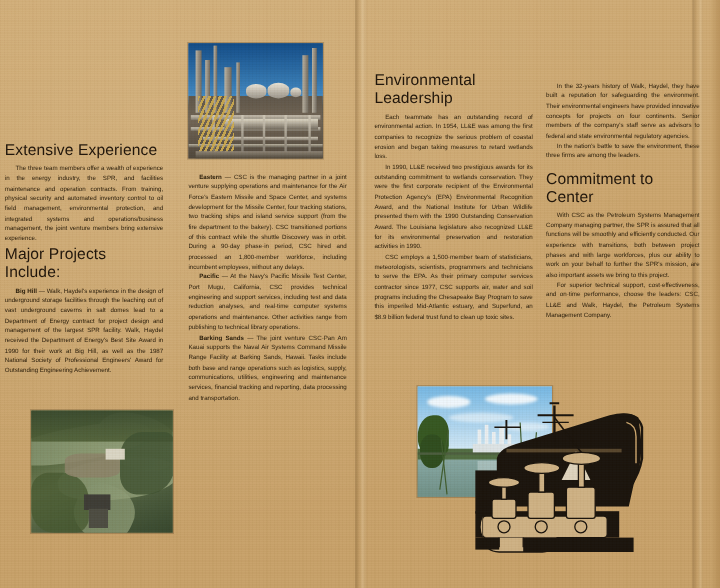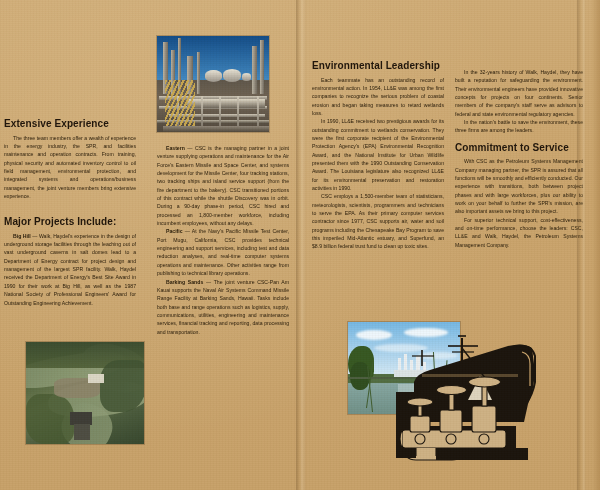--- a/index.html
+++ b/index.html
@@ -29,21 +29,21 @@
     pointer-events:none;
   }
   .fold-left{left:296px;}
   .fold-right{left:577px;width:9px;
     background:linear-gradient(90deg, rgba(90,62,26,0.28) 0%, rgba(160,120,65,0.08) 45%, rgba(255,245,220,0.16) 75%, rgba(120,85,40,0.05) 100%);}
   .edge-right{position:absolute;left:592px;top:0;bottom:0;width:8px;
     background:linear-gradient(90deg, rgba(200,165,110,0.35), rgba(170,130,75,0.55));}
 
   .col{position:absolute;}
   h2.heading{
-    font-size:10px;font-weight:bold;color:#1c1208;
+    font-size:13px;font-weight:normal;color:#1c1208;
     margin:0 0 4px 0;letter-spacing:0.1px;line-height:1.15;
   }
   p.body{
     font-size:5.15px;line-height:1.62;color:#241806;
     margin:0 0 0 0;text-align:justify;
     text-indent:9px;
     font-weight:normal;
     -webkit-font-smoothing:antialiased;
   }
   p.body + p.body{margin-top:0;}
@@ -87,41 +87,41 @@
   #ship-art svg{display:block;}
 </style>
 </head>
 <body>
 
 <div class="page">
 
   <div class="col" style="left:4px;top:118px;width:132px;">
     <h2 class="heading">Extensive Experience</h2>
     <p class="body">The three team members offer a wealth of experience in the energy industry, the SPR, and facilities maintenance and operation contracts. From training, physical security and automated inventory control to oil field management, environmental protection, and integrated systems and operations/business management, the joint venture members bring extensive experience.</p>
-    <h2 class="heading" style="margin-top:16px;">Major Projects Include:</h2>
+    <h2 class="heading" style="margin-top:1px;">Major Projects Include:</h2>
     <p class="body"><span class="lead">Big Hill</span><span> — Walk, Haydel's experience in the design of underground storage facilities through the leaching out of vast underground caverns in salt domes lead to a Department of Energy contract for project design and management of the largest SPR facility. Walk, Haydel received the Department of Energy's Best Site Award in 1990 for their work at Big Hill, as well as the 1987 National Society of Professional Engineers' Award for Outstanding Engineering Achievement.</span></p>
   </div>
 
   <div class="col" style="left:157px;top:144px;width:132px;">
     <p class="body"><span class="lead">Eastern</span><span> — CSC is the managing partner in a joint venture supplying operations and maintenance for the Air Force's Eastern Missile and Space Center, and systems development for the Missile Center, four tracking stations, two tracking ships and island service support (from the fire department to the bakery). CSC transitioned portions of this contract while the shuttle Discovery was in orbit. During a 90-day phase-in period, CSC hired and processed an 1,800-member workforce, including incumbent employees, without any delays.</span></p>
     <p class="body gap"><span class="lead">Pacific</span><span> — At the Navy's Pacific Missile Test Center, Port Mugu, California, CSC provides technical engineering and support services, including test and data reduction analyses, and real-time computer systems operations and maintenance. Other activities range from publishing to technical library operations.</span></p>
     <p class="body gap"><span class="lead">Barking Sands</span><span> — The joint venture CSC-Pan Am Kauai supports the Naval Air Systems Command Missile Range Facility at Barking Sands, Hawaii. Tasks include both base and range operations such as logistics, supply, communications, utilities, engineering and maintenance services, financial tracking and reporting, data processing and transportation.</span></p>
   </div>
 
   <div class="col" style="left:312px;top:60px;width:132px;">
     <h2 class="heading">Environmental Leadership</h2>
     <p class="body">Each teammate has an outstanding record of environmental action. In 1954, LL&amp;E was among the first companies to recognize the serious problem of coastal erosion and began taking measures to retard wetlands loss.</p>
     <p class="body">In 1990, LL&amp;E received two prestigious awards for its outstanding commitment to wetlands conservation. They were the first corporate recipient of the Environmental Protection Agency's (EPA) Environmental Recognition Award, and the National Institute for Urban Wildlife presented them with the 1990 Outstanding Conservation Award. The Louisiana legislature also recognized LL&amp;E for its environmental preservation and restoration activities in 1990.</p>
     <p class="body">CSC employs a 1,500-member team of statisticians, meteorologists, scientists, programmers and technicians to serve the EPA. As their primary computer services contractor since 1977, CSC supports air, water and soil programs including the Chesapeake Bay Program to save this imperiled Mid-Atlantic estuary, and Superfund, an $8.9 billion federal trust fund to clean up toxic sites.</p>
   </div>
 
   <div class="col" style="left:455px;top:68px;width:128px;">
     <p class="body">In the 32-years history of Walk, Haydel, they have built a reputation for safeguarding the environment. Their environmental engineers have provided innovative concepts for projects on four continents. Senior members of the company's staff serve as advisors to federal and state environmental regulatory agencies.</p>
     <p class="body">In the nation's battle to save the environment, these three firms are among the leaders.</p>
-    <h2 class="heading" style="margin-top:7px;">Commitment to Service</h2>
+    <h2 class="heading" style="margin-top:7px;">Commitment to Center</h2>
     <p class="body">With CSC as the Petroleum Systems Management Company managing partner, the SPR is assured that all functions will be smoothly and efficiently conducted. Our experience with transitions, both between project phases and with large workforces, plus our ability to work on your behalf to further the SPR's mission, are also important assets we bring to this project.</p>
     <p class="body gap">For superior technical support, cost-effectiveness, and on-time performance, choose the leaders: CSC, LL&amp;E and Walk, Haydel, the Petroleum Systems Management Company.</p>
   </div>
 
   <div class="photo" id="photo-refinery">
     <div class="ref-sky"></div>
     <div class="ref-ground"></div>
 
     <div class="tower" style="left:6px;top:6px;width:5px;height:52px;"></div>
     <div class="tower" style="left:14px;top:14px;width:4px;height:44px;"></div>

